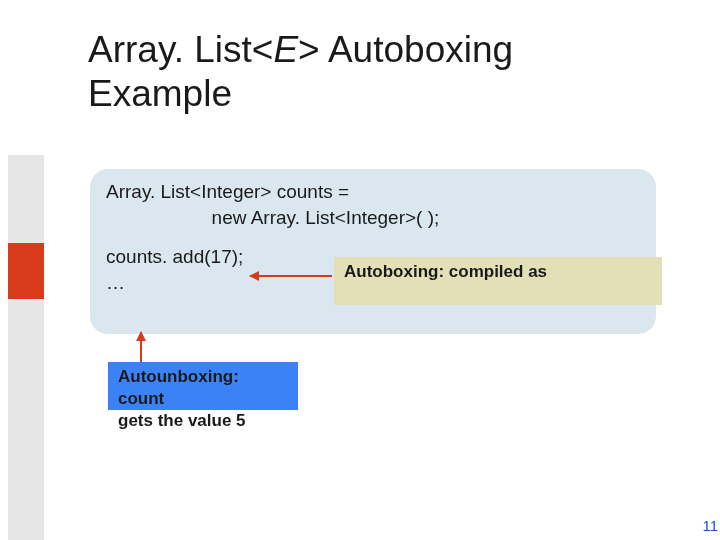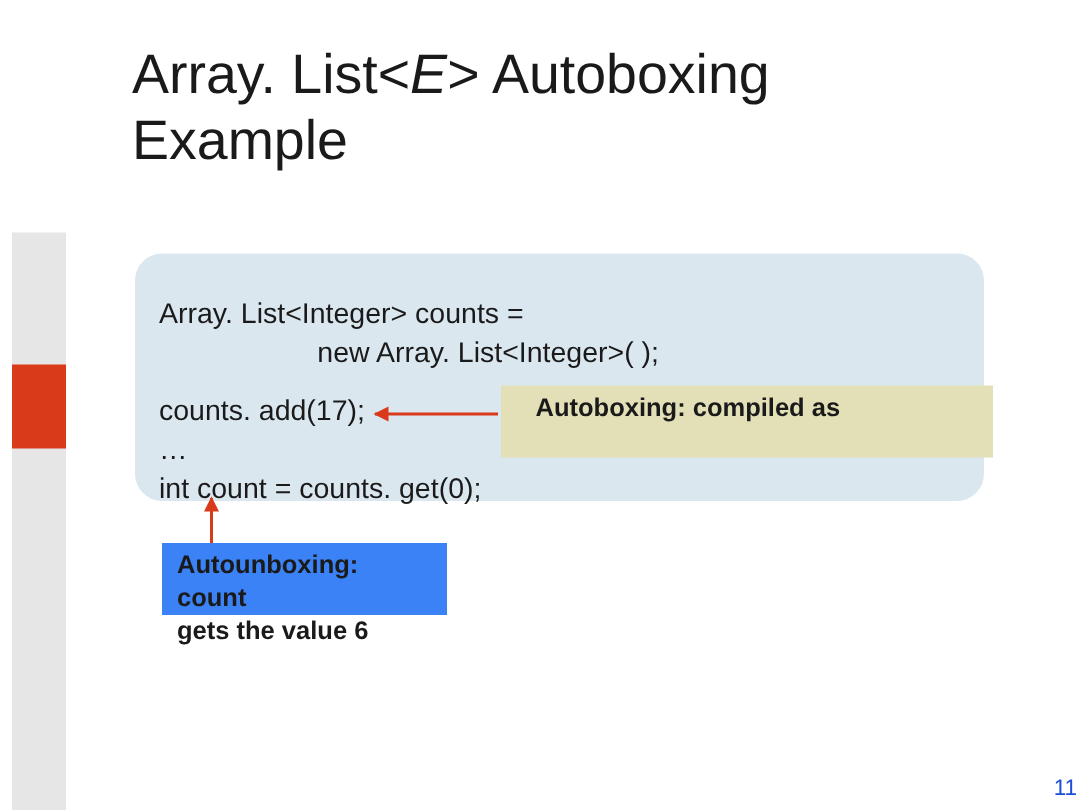--- a/index.html
+++ b/index.html
@@ -38,35 +38,35 @@
   }
   .title .em { font-style: italic; }
   .code-box {
     position: absolute;
     left: 90px;
     top: 169px;
     width: 566px;
     height: 165px;
     background: #dbe7ef;
     border-radius: 18px;
-    padding: 28px 16px 12px 16px;
+    padding: 10px 16px 12px 16px;
     font-size: 19px;
     color: #1a1a1a;
     line-height: 1.35;
   }
   .code-line { white-space: pre; }
   .code-gap { height: 14px; }
   .callout-right {
     position: absolute;
     left: 334px;
     top: 257px;
     width: 328px;
     height: 48px;
     background: #e3e0b8;
-    padding: 4px 23px;
+    padding: 4px 10px;
     font-size: 17px;
     font-weight: bold;
     color: #1a1a1a;
     line-height: 1.28;
   }
   .callout-bottom {
     position: absolute;
     left: 108px;
     top: 362px;
     width: 190px;
@@ -129,27 +129,26 @@
   <span>Array. List&lt;</span><span class="em">E</span><span>&gt; Autoboxing</span><br>
   <span>Example</span>
 </div>
 
 <div class="code-box">
   <div class="code-line">Array. List&lt;Integer&gt; counts =</div>
   <div class="code-line">                    new Array. List&lt;Integer&gt;( );</div>
   <div class="code-gap"></div>
   <div class="code-line">counts. add(17);</div>
   <div class="code-line">…</div>
-  <div class="code-line">int count = counts. get(0);</div>
 </div>
 
 <div class="arrow-h"></div>
 <div class="callout-right">
   <div>Autoboxing: compiled as</div>
 </div>
 
 <div class="arrow-v"></div>
 <div class="callout-bottom">
   <div>Autounboxing: count</div>
-  <div>gets the value 6</div>
+  <div>gets the value 5</div>
 </div>
 
 <div class="page-num">11</div>
 
 </body></html>

